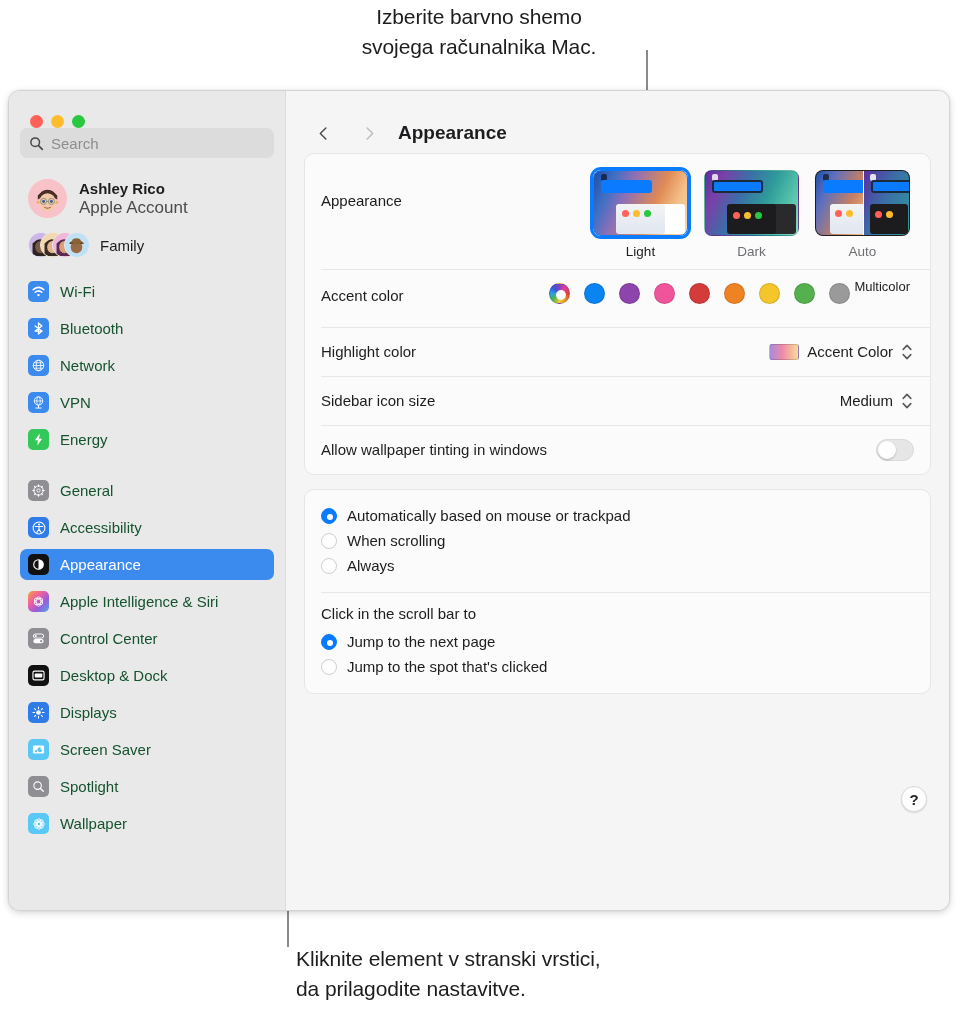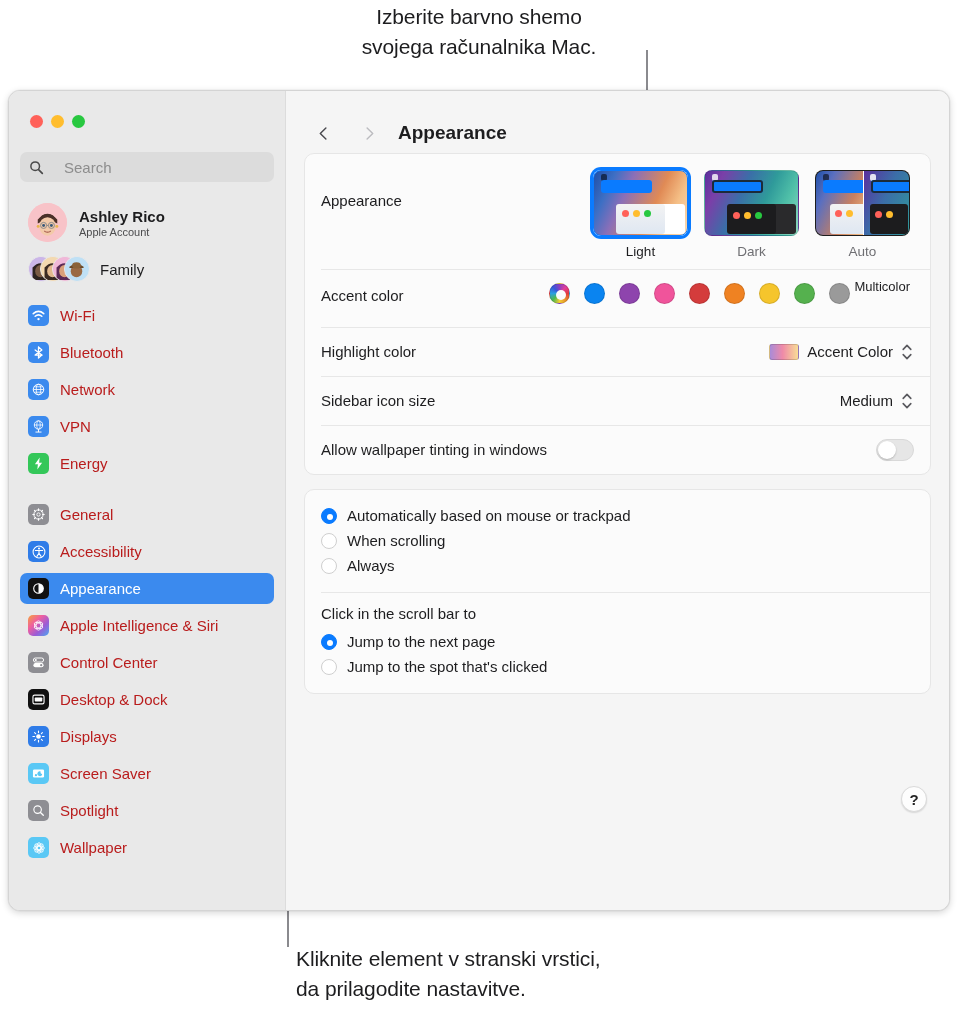--- a/index.html
+++ b/index.html
@@ -52,45 +52,44 @@
     position: relative;
     flex: 0 0 277px;
   }
   .traffic { display: flex; gap: 8px; padding: 24px 0 0 10px; }
   .tl { width: 13px; height: 13px; border-radius: 50%; }
   .tl.red { background: #ff6159; }
   .tl.yellow { background: #ffbd2e; }
   .tl.green { background: #28c840; }
 
   .search-box {
-    margin-top: 24px;
     height: 30px;
     background: #dcdcdc;
     border-radius: 7px;
     display: flex; align-items: center;
     padding: 0 9px;
-    gap: 20px;
+    gap: 7px;
   }
   .search-ico { width: 15px; height: 15px; flex: 0 0 15px; }
   .search-ph { color: #8d8d8d; font-size: 15px; }
 
   .account {
     margin-top: 17px;
     display: flex; align-items: center; gap: 12px;
     padding: 4px 8px;
     border-radius: 7px;
   }
   .avatar {
     width: 39px; height: 39px; border-radius: 50%;
     background: #f9c7cc; flex: 0 0 39px;
     position: relative; overflow: hidden;
   }
   .acct-txt { display: flex; flex-direction: column; gap: 1px; }
   .acct-name { font-size: 15px; font-weight: bold; color: #1d1d1f; }
-  .acct-sub { font-size: 11px; color: #4b4b4d; }
+  .acct-sub { font-size: 17px; color: #4b4b4d; }
 
   .family {
     margin-top: 6px;
     display: flex; align-items: center; gap: 10px;
     padding: 4px 8px; border-radius: 7px;
   }
   .fam-stack { position: relative; width: 62px; height: 26px; flex: 0 0 62px; }
   .fam-av {
     position: absolute; top: 0;
     width: 26px; height: 26px; border-radius: 50%;
@@ -109,21 +108,21 @@
     margin-bottom: 6px;
   }
   .nav-item.selected { background: #3b8aee; }
   .nav-item.selected .nav-label { color: #ffffff; }
   .nav-ico {
     width: 21px; height: 21px; border-radius: 5px;
     flex: 0 0 21px;
     display: flex; align-items: center; justify-content: center;
     overflow: hidden;
   }
-  .nav-label { font-size: 15px; color: #b91c1c; white-space: nowrap; }
+  .nav-label { font-size: 15px; color: #14532d; white-space: nowrap; }
 
   
   .content {
     flex: 1 1 auto;
     background: #f5f5f5;
     padding: 0 18px;
     position: relative;
   }
   .c-header {
     display: flex; align-items: center; gap: 0;

